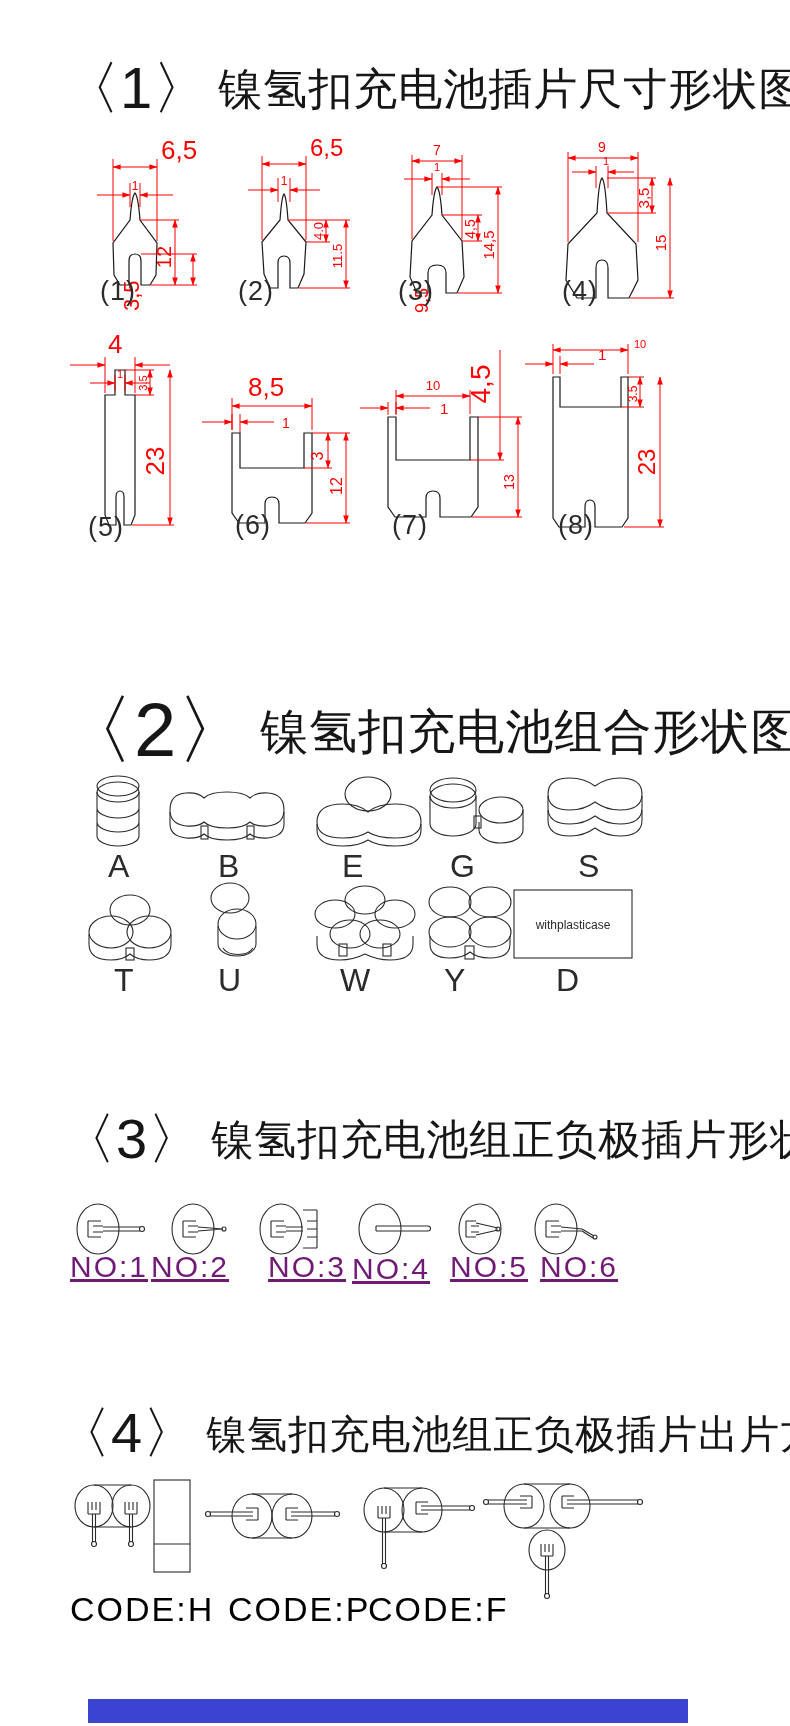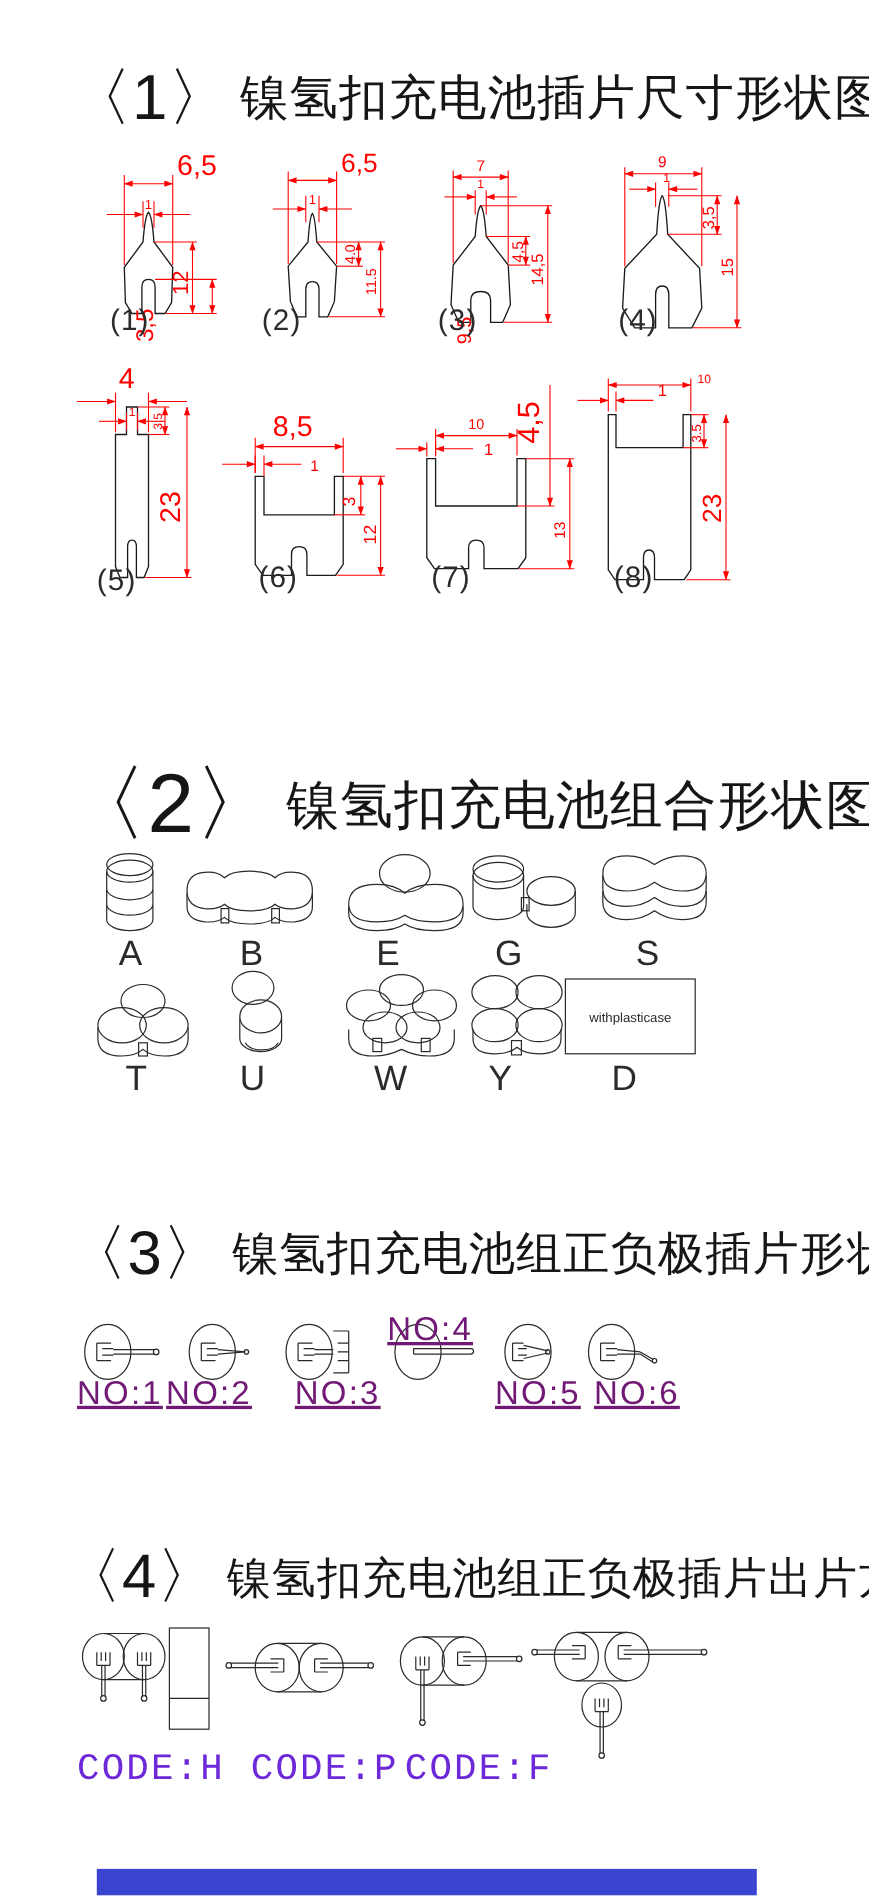--- a/index.html
+++ b/index.html
@@ -6,21 +6,21 @@
   .canvas{position:relative;width:790px;height:1726px;background:#ffffff;overflow:hidden;
           font-family:"Liberation Sans",sans-serif;}
   .title{position:absolute;white-space:nowrap;color:#161616;display:flex;align-items:center;gap:8px;}
   .title .num{font-weight:400;}
   .title .zh{font-weight:400;letter-spacing:1px;}
   svg.draw{position:absolute;overflow:visible;}
   svg.draw text{font-family:"Liberation Sans",sans-serif;}
   .shape-label{position:absolute;color:#2b2b2b;font-size:27px;letter-spacing:1px;}
   .letter{position:absolute;color:#2b2b2b;font-size:32px;}
   .no-label{position:absolute;color:#701a75;font-size:30px;white-space:nowrap;letter-spacing:2px;text-decoration:underline;}
-  .code-label{position:absolute;color:#6d28d9;font-size:34px;white-space:nowrap;letter-spacing:2px;font-family:Liberation Mono, monospace;}
+  .code-label{position:absolute;color:#000000;font-size:34px;white-space:nowrap;letter-spacing:2px;}
   .blue-bar{position:absolute;left:88px;top:1699px;width:600px;height:24px;background:#3a44d0;}
 </style>
 </head>
 <body>
 
 <div class="canvas">
 
   <svg width="0" height="0" style="position:absolute">
     <defs>
       <marker id="dimarrow" viewBox="0 0 10 10" refX="9.5" refY="5" markerWidth="10" markerHeight="8" orient="auto-start-reverse">
@@ -395,21 +395,21 @@
   <svg class="draw" style="left:518px;top:1196px;" width="100" height="68">
     <g stroke="#2a2a2a" stroke-width="1.1" fill="none">
       <ellipse cx="38" cy="33" rx="21" ry="25"></ellipse>
       <path d="M28,25 H41 M28,25 V41 M28,41 H41 M33,30 H43 M33,36 H43 M43,31 L64,33 M43,35 L64,35 M64,33 L76,40 M64,35 L75,42"></path>
       <circle cx="77" cy="41" r="2"></circle>
     </g>
   </svg>
   <div class="no-label" style="left:70px;top:1250px;">NO:1</div>
   <div class="no-label" style="left:151px;top:1250px;">NO:2</div>
   <div class="no-label" style="left:268px;top:1250px;">NO:3</div>
-  <div class="no-label" style="left:352px;top:1192px;">NO:4</div>
+  <div class="no-label" style="left:352px;top:1252px;">NO:4</div>
   <div class="no-label" style="left:450px;top:1250px;">NO:5</div>
   <div class="no-label" style="left:540px;top:1250px;">NO:6</div>
 
   <div class="title" style="left:55px;top:1396px;">
     <span class="num" style="font-size:56px;">〈4〉</span>
     <span class="zh" style="font-size:40px;">镍氢扣充电池组正负极插片出片方向图</span>
   </div>
 
   <svg class="draw" style="left:58px;top:1466px;" width="150" height="125">
     <g stroke="#2a2a2a" stroke-width="1.1" fill="none">

